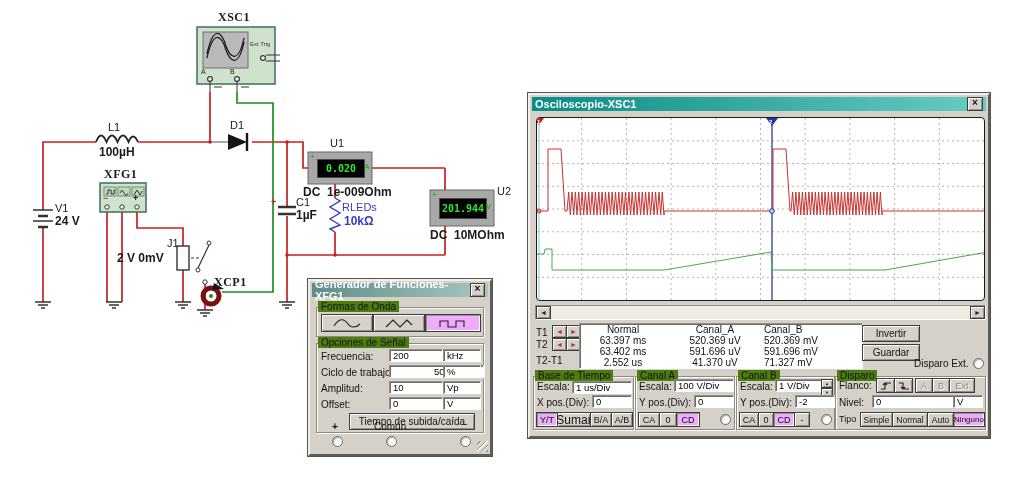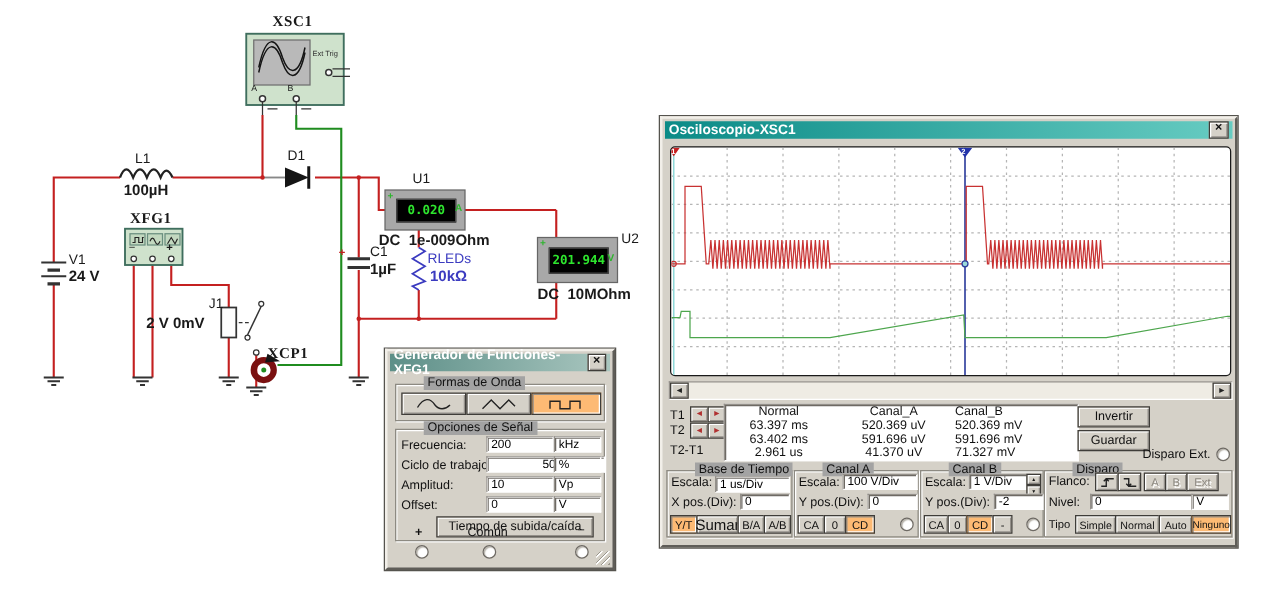--- a/index.html
+++ b/index.html
@@ -24,28 +24,28 @@
        padding:0 3px;color:#fff;font-weight:bold;font-size:11px;}
   .tb-active{background:linear-gradient(90deg,#0b8b87,#67ccc2);}
   .tb-inactive{background:linear-gradient(90deg,#5d8f88,#a9c6bf);}
   .closebtn{margin-left:auto;width:14px;height:12px;background:#d5d1c8;border:1px solid #3f3d39;
        box-shadow:inset 1px 1px 0 #fff,inset -1px -1px 0 #94908a;font-size:10px;line-height:10px;
        text-align:center;color:#111;font-weight:bold;cursor:default;}
   .b98{position:absolute;background:#d5d1c8;border:1px solid #3f3d39;
        box-shadow:inset 1px 1px 0 #fff,inset -1px -1px 0 #94908a;
        font-family:"Liberation Sans",sans-serif;font-size:10px;color:#111;
        display:flex;align-items:center;justify-content:center;white-space:nowrap;}
-  .b98.down{box-shadow:inset 1px 1px 0 #94908a,inset -1px -1px 0 #fff;background:#fdba74;text-align:right;}
+  .b98.down{box-shadow:inset 1px 1px 0 #94908a,inset -1px -1px 0 #fff;background:#f0abfc;text-align:right;}
   .b98.disabled{color:#8c8880;text-shadow:1px 1px 0 #fff;}
   .inset{position:absolute;background:#fff;border:1px solid #94908a;border-right-color:#fff;border-bottom-color:#fff;
        box-shadow:inset 1px 1px 0 #6e6a64;font-size:9.5px;padding:0 3px;color:#000;
        font-family:"Liberation Sans",sans-serif;display:flex;align-items:center;}
   input.inset{outline:none;}
   .group{position:absolute;border:1px solid #8d8a82;box-shadow:inset 1px 1px 0 #fff,1px 1px 0 #fff;}
-  .legend{position:absolute;top:-7px;left:22px;background:#a3a3a3;padding:0 3px;font-size:10px;white-space:nowrap;text-align:right;}
+  .legend{position:absolute;top:-7px;left:1px;background:#4d7c0f;padding:0 3px;font-size:10px;white-space:nowrap;text-align:right;}
   .lbl{position:absolute;font-size:10px;white-space:nowrap;}
   .radio{position:absolute;width:9px;height:9px;border-radius:50%;background:#fff;
        border:1px solid #6e6a64;box-shadow:inset 1px 1px 1px #b5b1a8;}
   .grip{position:absolute;right:2px;bottom:2px;width:11px;height:11px;
        background:repeating-linear-gradient(135deg,transparent 0 2px,#9a968c 2px 3px,#fff 3px 4px);}
   
   #plot-box{position:absolute;left:6px;top:22px;width:447px;height:182px;background:#fff;
        border:1px solid #1a1a1a;border-radius:4px;overflow:hidden;}
   .gridline{stroke:#b5b5b5;stroke-width:1;stroke-dasharray:2,3;}
   .cur-num{position:absolute;top:1px;font-size:6px;font-weight:bold;color:#fff;z-index:5;}
@@ -327,21 +327,21 @@
       <div class="ro-c1">63.397 ms</div>
       <div class="ro-c2">520.369 uV</div>
       <div class="ro-c3">520.369 mV</div>
     </div>
     <div class="ro-row">
       <div class="ro-c1">63.402 ms</div>
       <div class="ro-c2">591.696 uV</div>
       <div class="ro-c3">591.696 mV</div>
     </div>
     <div class="ro-row">
-      <div class="ro-c1">2.961 us</div>
+      <div class="ro-c1">2.552 us</div>
       <div class="ro-c2">41.370 uV</div>
       <div class="ro-c3">71.327 mV</div>
     </div>
   </div>
 
   <div class="b98" style="left:332px;top:230px;width:56px;height:15px">Invertir</div>
   <div class="b98" style="left:332px;top:249px;width:56px;height:15px">Guardar</div>
   <div class="lbl" style="left:384px;top:263px">Disparo Ext.</div>
   <div class="radio" style="left:443px;top:263px"></div>
 

